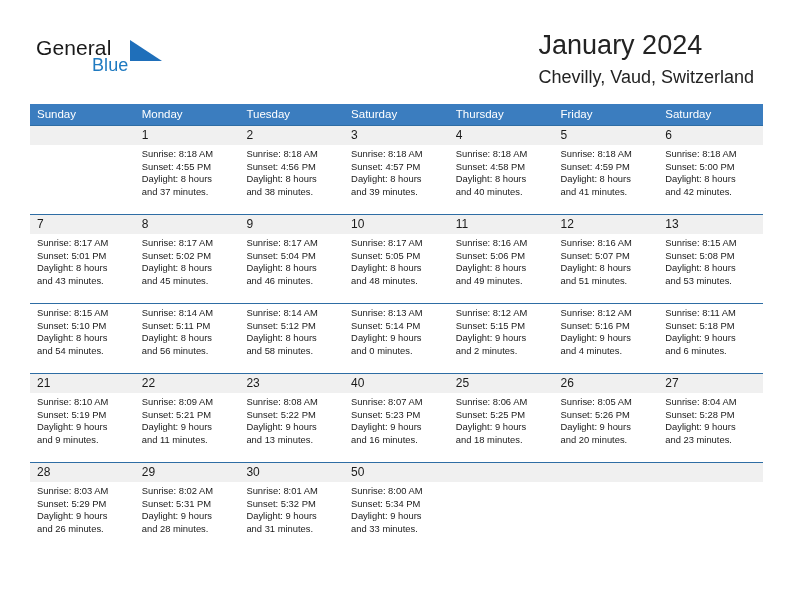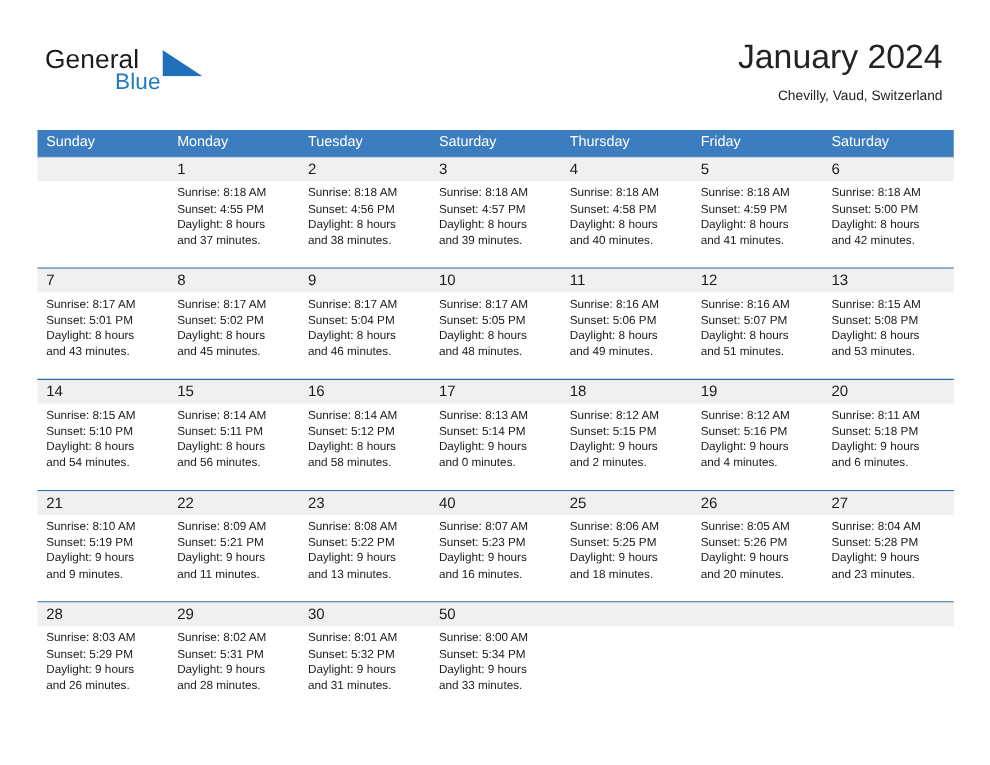--- a/index.html
+++ b/index.html
@@ -62,31 +62,31 @@
     top: 4px;
     width: 32px;
     height: 21px;
   }
   .brand-flag svg { display: block; }
 
   .title-block {
     position: absolute;
     right: 38px;
     top: 28px;
-    text-align: right;
+    text-align: left;
   }
   .cal-title {
     font-size: 27px;
     color: #232323;
     line-height: 34px;
     white-space: nowrap;
   }
   .cal-subtitle {
     margin-top: 6px;
-    font-size: 11px;
+    font-size: 18px;
     color: #232323;
     line-height: 19px;
     white-space: nowrap;
   }
 
   
   .calendar {
     position: absolute;
     left: 30px;
     top: 104px;
@@ -296,29 +296,20 @@
         <div class="det-cell">
           <div class="det-line">Sunrise: 8:15 AM</div>
           <div class="det-line">Sunset: 5:08 PM</div>
           <div class="det-line">Daylight: 8 hours</div>
           <div class="det-line">and 53 minutes.</div>
         </div>
       </div>
     </div>
 
     <div class="week">
-      <div class="week-numbers">
-        <div class="num-cell">14</div>
-        <div class="num-cell">15</div>
-        <div class="num-cell">16</div>
-        <div class="num-cell">17</div>
-        <div class="num-cell">18</div>
-        <div class="num-cell">19</div>
-        <div class="num-cell">20</div>
-      </div>
       <div class="week-details">
         <div class="det-cell">
           <div class="det-line">Sunrise: 8:15 AM</div>
           <div class="det-line">Sunset: 5:10 PM</div>
           <div class="det-line">Daylight: 8 hours</div>
           <div class="det-line">and 54 minutes.</div>
         </div>
         <div class="det-cell">
           <div class="det-line">Sunrise: 8:14 AM</div>
           <div class="det-line">Sunset: 5:11 PM</div>

